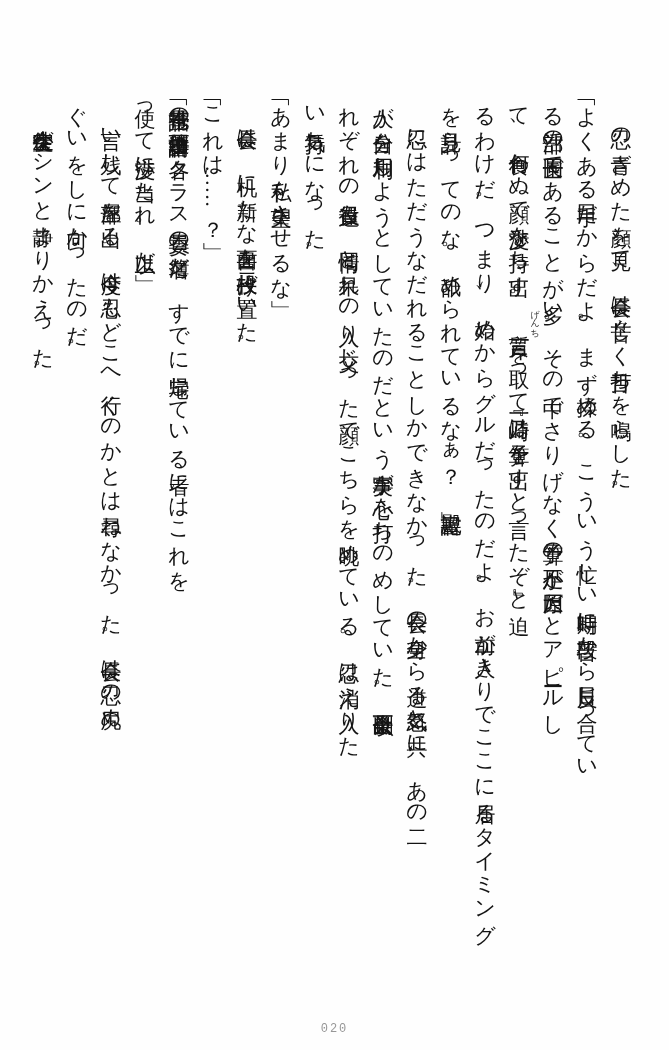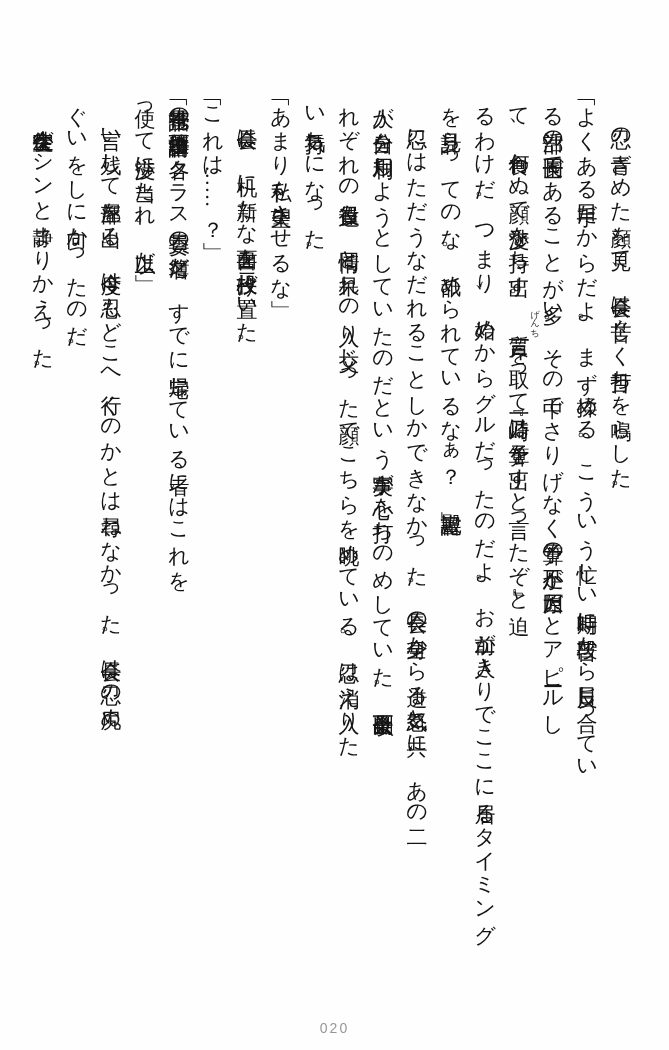--- a/index.html
+++ b/index.html
@@ -40,22 +40,22 @@
     font-size: 9px;
     letter-spacing: 0;
     color: #2a2a2a;
   }
   .page-number {
     position: absolute;
     left: 0;
     right: 0;
     bottom: 14px;
     text-align: center;
-    font-family: Liberation Sans, sans-serif;
-    font-size: 14px;
+    font-family: Liberation Mono, monospace;
+    font-size: 12px;
     letter-spacing: 2px;
     color: #979797;
   }
 </style>
 </head>
 <body>
 
 <div class="page">
   <div class="novel-text">
       <p>　忍の青ざめた顔を見て、会長は苦々しく舌打ちを鳴らした。</p>

